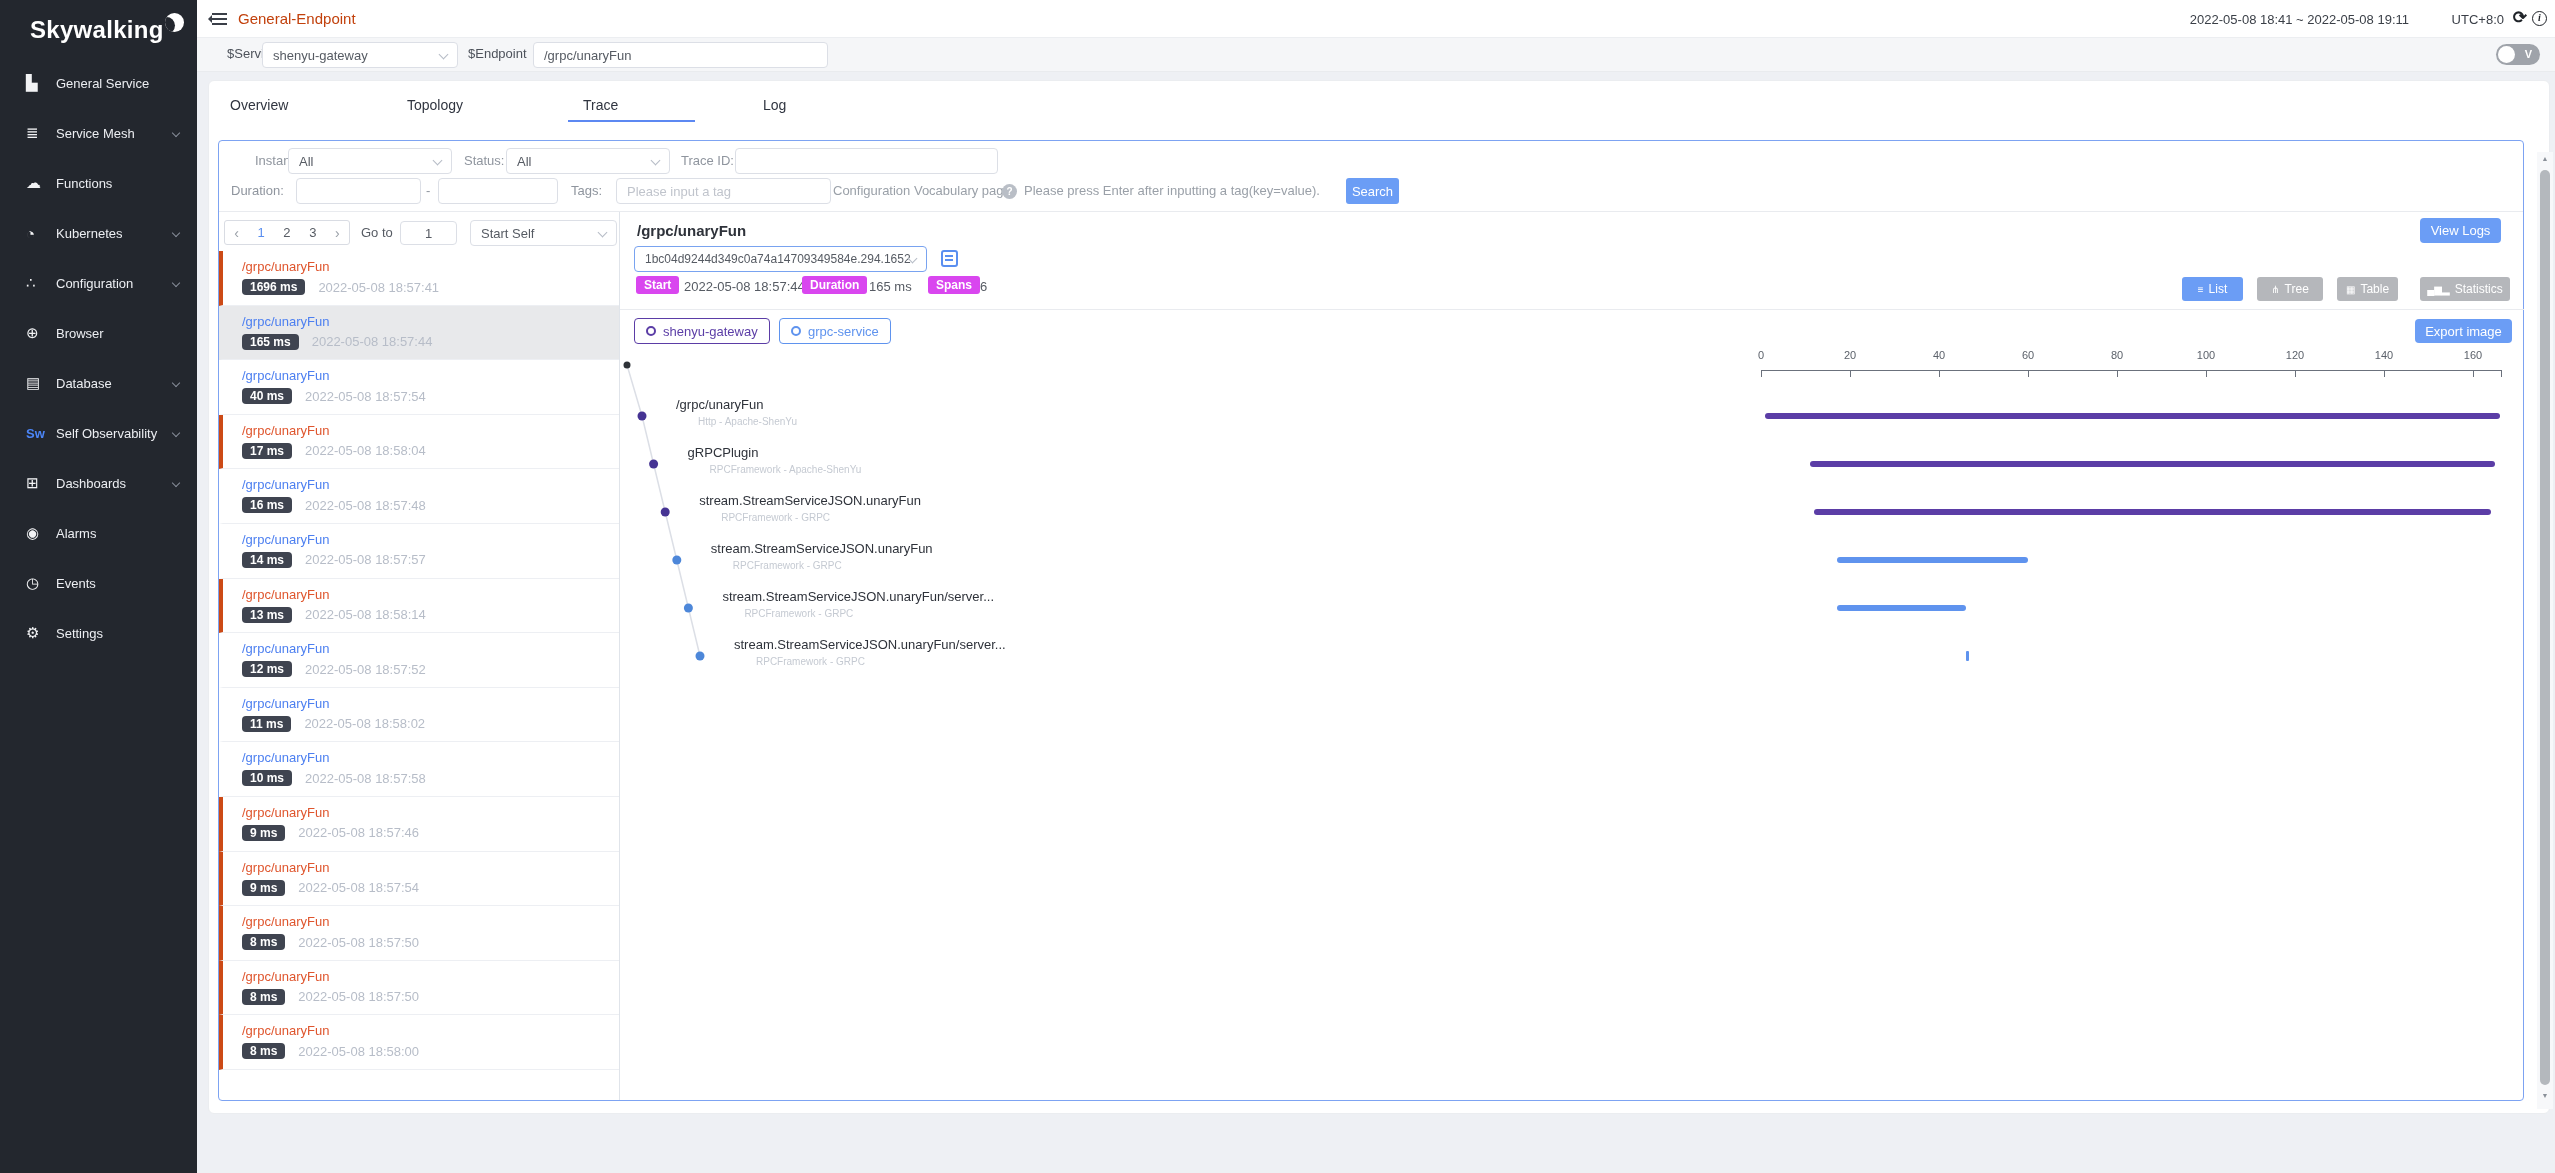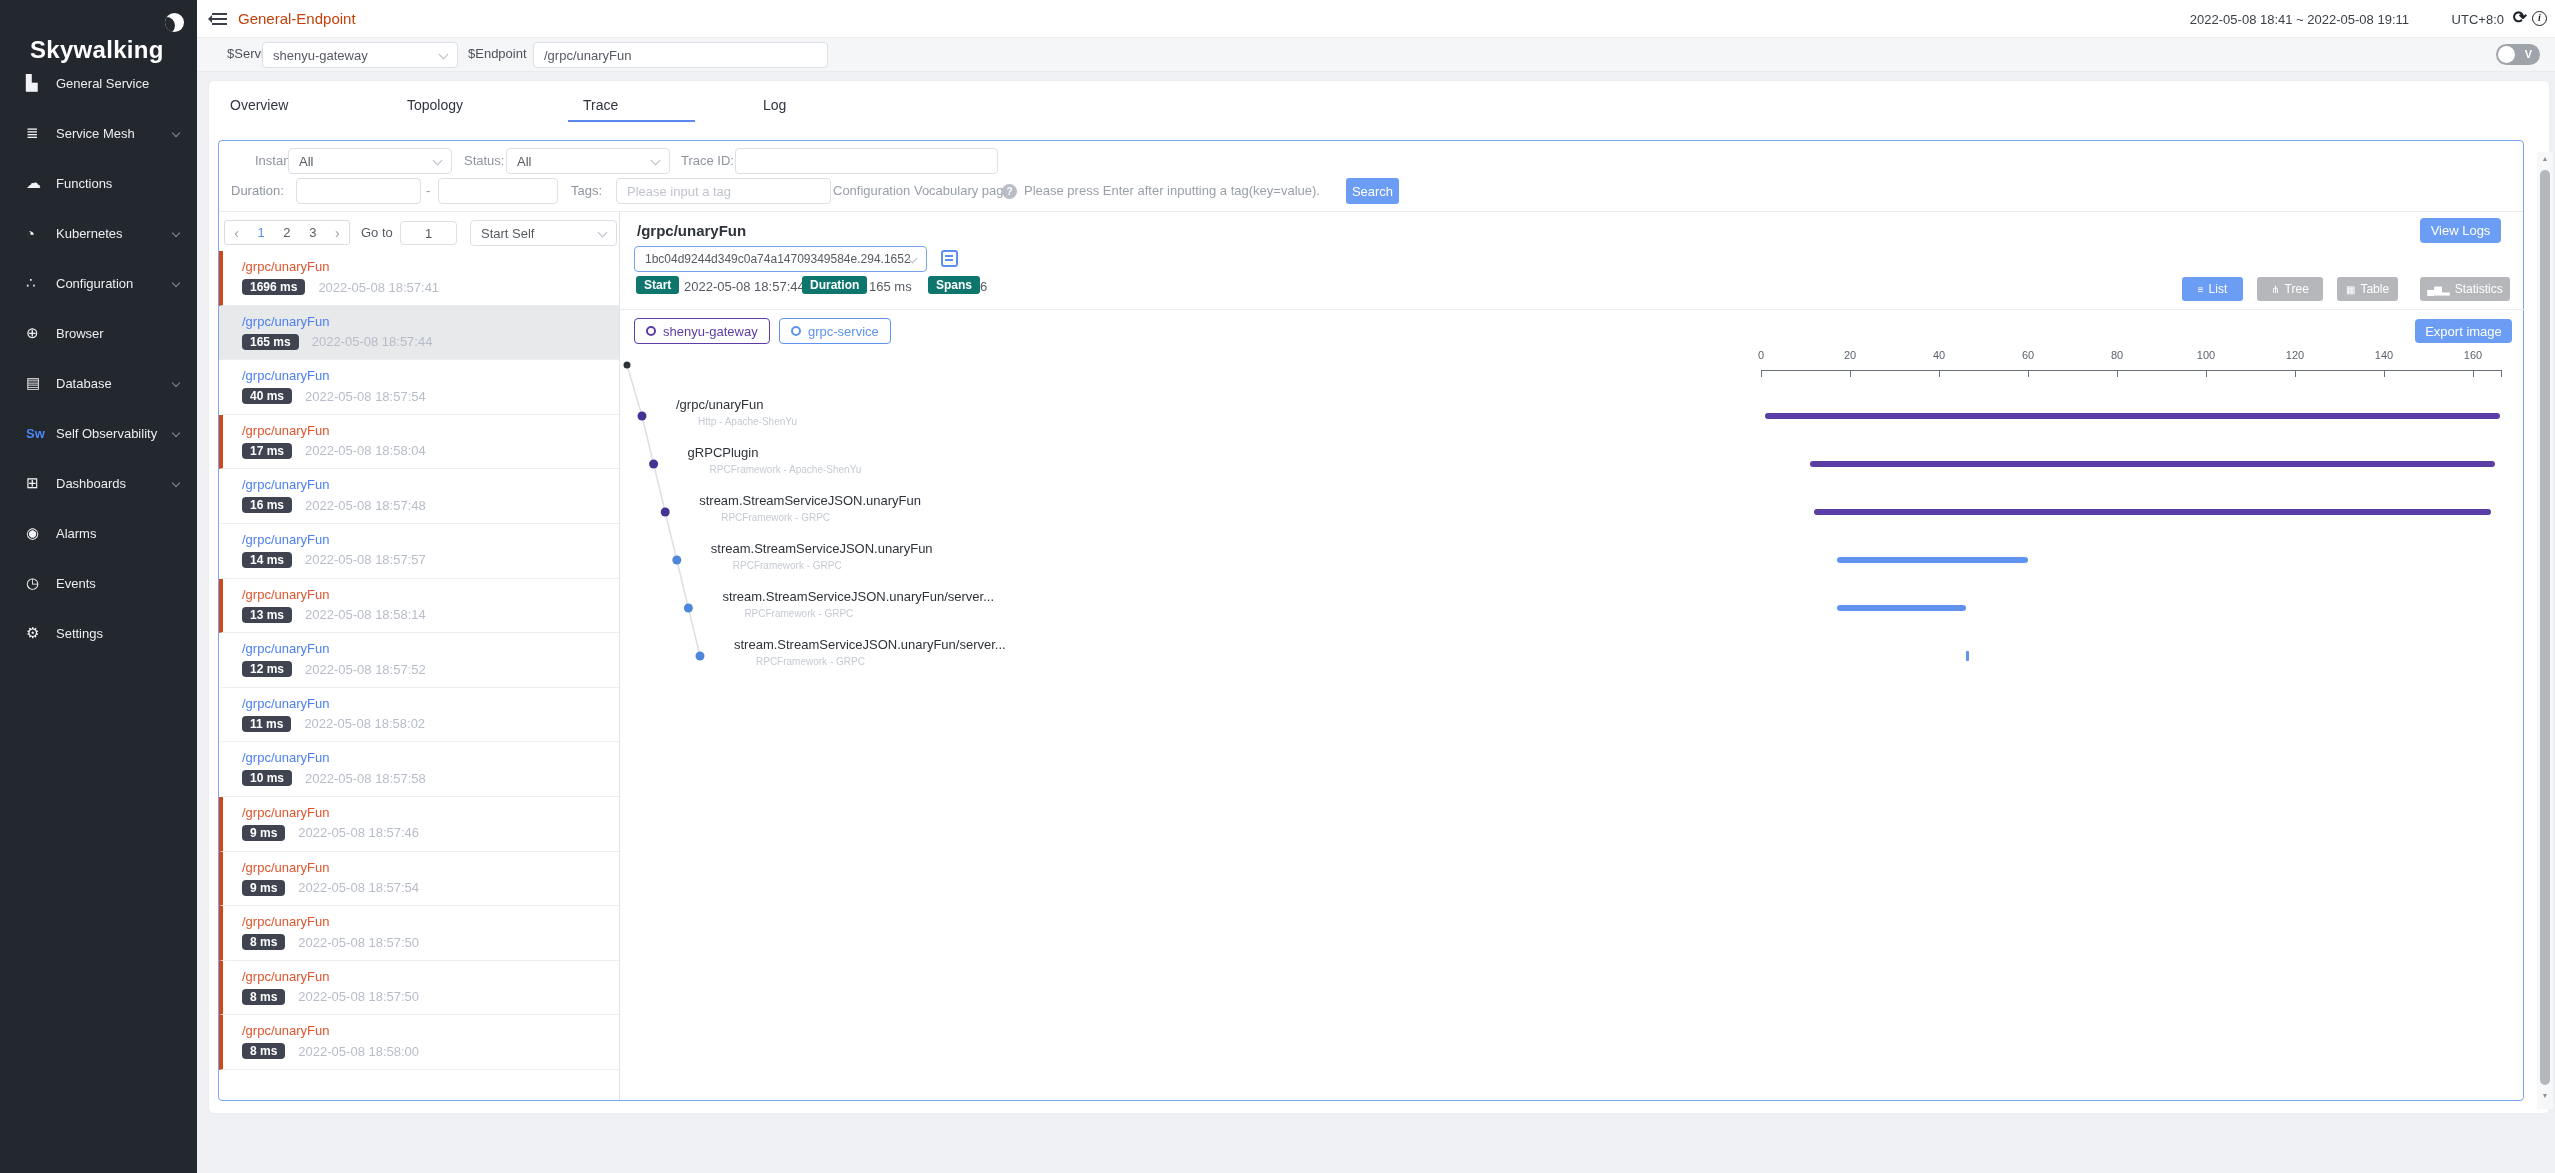--- a/index.html
+++ b/index.html
@@ -1,21 +1,21 @@
 <!DOCTYPE html>
 <html><head>
 <meta charset="utf-8">
 <style>
   * { margin:0; padding:0; box-sizing:border-box; }
   html,body { width:2555px; height:1173px; overflow:hidden; background:#eef0f4;
     font-family:"Liberation Sans", sans-serif; }
   
   #sidebar { position:absolute; left:0; top:0; width:197px; height:1173px; background:#23272e; }
   #logo { position:absolute; left:30px; top:16px; display:flex; align-items:flex-start; }
-  #logo-text { font-size:24px; font-weight:bold; color:#fff; letter-spacing:0.3px;margin-top:20px; }
+  #logo-text { font-size:24px; font-weight:bold; color:#fff; letter-spacing:0.3px; }
   .moon { width:19px; height:19px; border-radius:50%; background:#fff; position:relative; overflow:hidden; margin-left:1px; margin-top:-3px; }
   .moon::after { content:''; position:absolute; left:-7px; top:4px; width:17px; height:17px; border-radius:50%; background:#23272e; }
   #sidebar-items { position:absolute; left:0; top:58px; width:197px; }
   .sb-item { height:50px; display:flex; align-items:center; padding-left:26px; cursor:pointer; }
   .sb-icon { width:30px; font-size:15px; color:#f2f3f5; flex:0 0 30px; }
   .sb-icon.sw { color:#4c86f8; font-weight:bold; font-size:13px; }
   .sb-label { font-size:13px; color:#eceef2; white-space:nowrap; }
   .sb-chev { margin-left:auto; margin-right:18px; width:6px; height:6px;
     border-right:1.5px solid #868d98; border-bottom:1.5px solid #868d98; transform:rotate(45deg); }
   
@@ -89,21 +89,21 @@
   .trace-item.error .t-url { color:#df552d; }
   .t-meta { margin-top:5px; display:flex; align-items:center; }
   .t-badge { background:#3f4450; color:#fff; font-size:12px; font-weight:bold; border-radius:4px; padding:1px 8px; }
   .t-time { color:#b7bdc8; font-size:13px; margin-left:13px; }
   
   #d-title { position:absolute; left:637px; top:222px; font-size:15px; font-weight:bold; color:#2e323a; }
   #viewlogs-btn { left:2420px; top:218px; width:81px; height:25px; }
   #traceid-select { left:634px; top:246px; width:293px; height:26px; border-color:#79a3f0; font-size:12px; }
   #copy-icon { position:absolute; left:941px; top:250px; width:17px; height:17px; border:2px solid #5a8ff0; border-radius:3px; cursor:pointer; }
   #copy-icon::before { content:''; position:absolute; left:2px; top:3px; width:8px; height:2px; background:#5a8ff0; box-shadow:0 4px 0 #5a8ff0; }
-  .kbadge { position:absolute; background:#0f766e; color:#fff; font-size:12px; font-weight:bold; border-radius:3px; padding:2px 8px; }
+  .kbadge { position:absolute; background:#d946ef; color:#fff; font-size:12px; font-weight:bold; border-radius:3px; padding:2px 8px; }
   #b-start { left:636px; top:276px; } #b-duration { left:802px; top:276px; } #b-spans { left:928px; top:276px; }
   .kval { position:absolute; font-size:13px; color:#565b63; }
   #v-start { left:684px; top:279px; } #v-duration { left:869px; top:279px; } #v-spans { left:980px; top:279px; }
   .vbtn { position:absolute; top:277px; height:24px; border-radius:3px; background:#b5b7bb; color:#fff; font-size:12px;
     display:flex; align-items:center; justify-content:center; gap:5px; cursor:pointer; }
   .vbtn.active { background:#6b9df5; }
   .vbtn .vicon { font-size:10px; }
   #d-divider { position:absolute; left:620px; top:309px; width:1904px; height:1px; background:#e9ebef; }
   .chip { position:absolute; top:318px; height:26px; border:1px solid; border-radius:4px; display:inline-flex;
     align-items:center; padding:0 11px; font-size:13px; gap:7px; background:#fff; cursor:pointer; }

